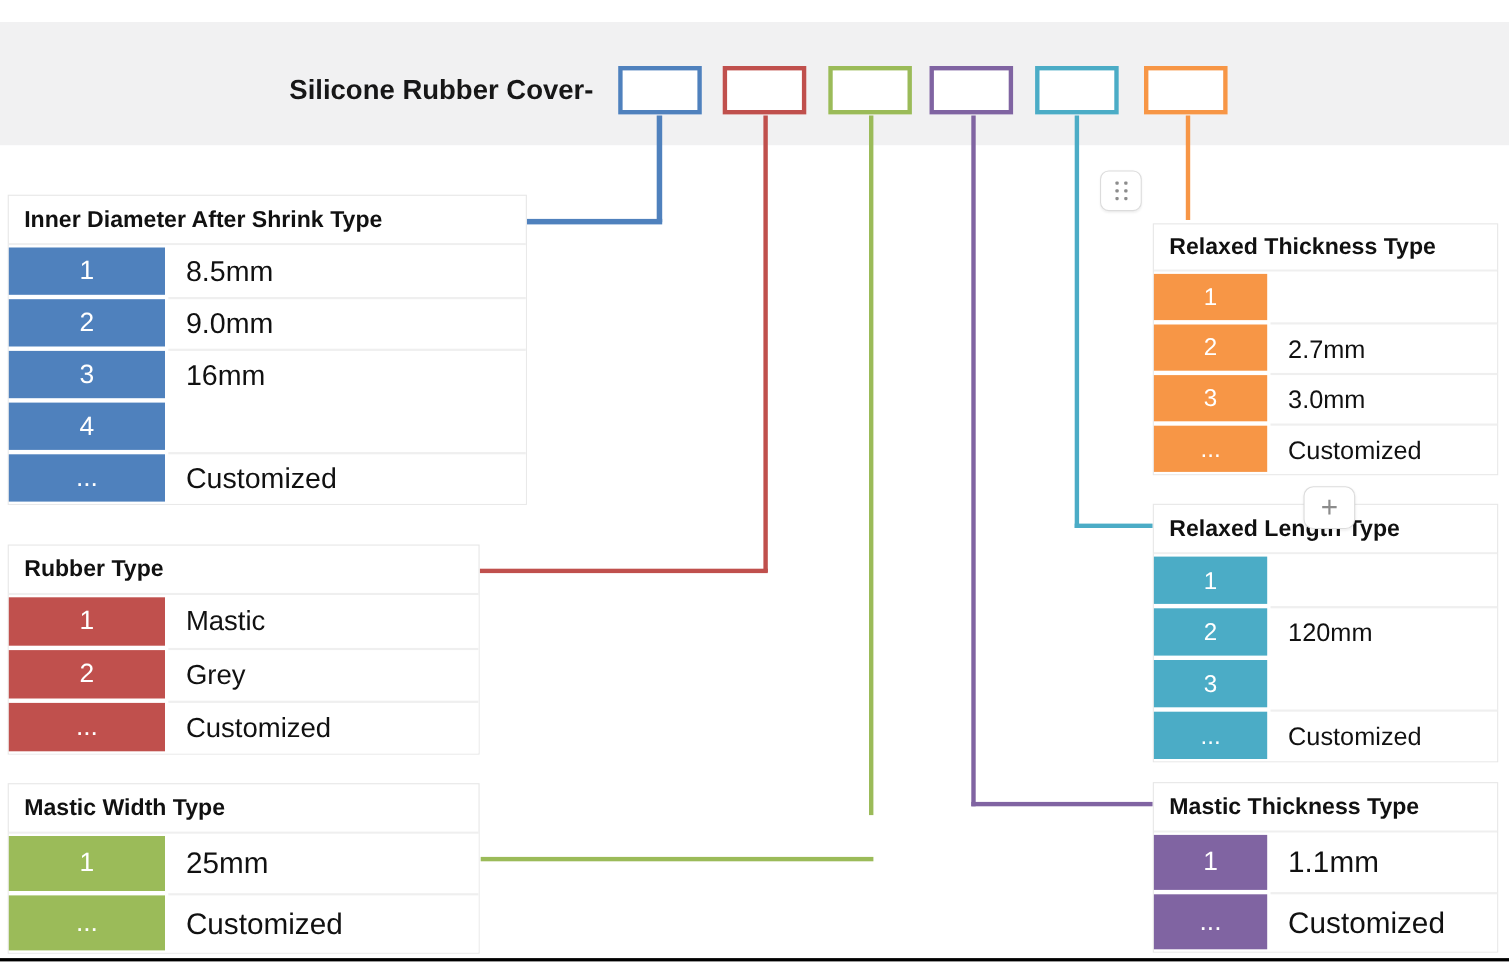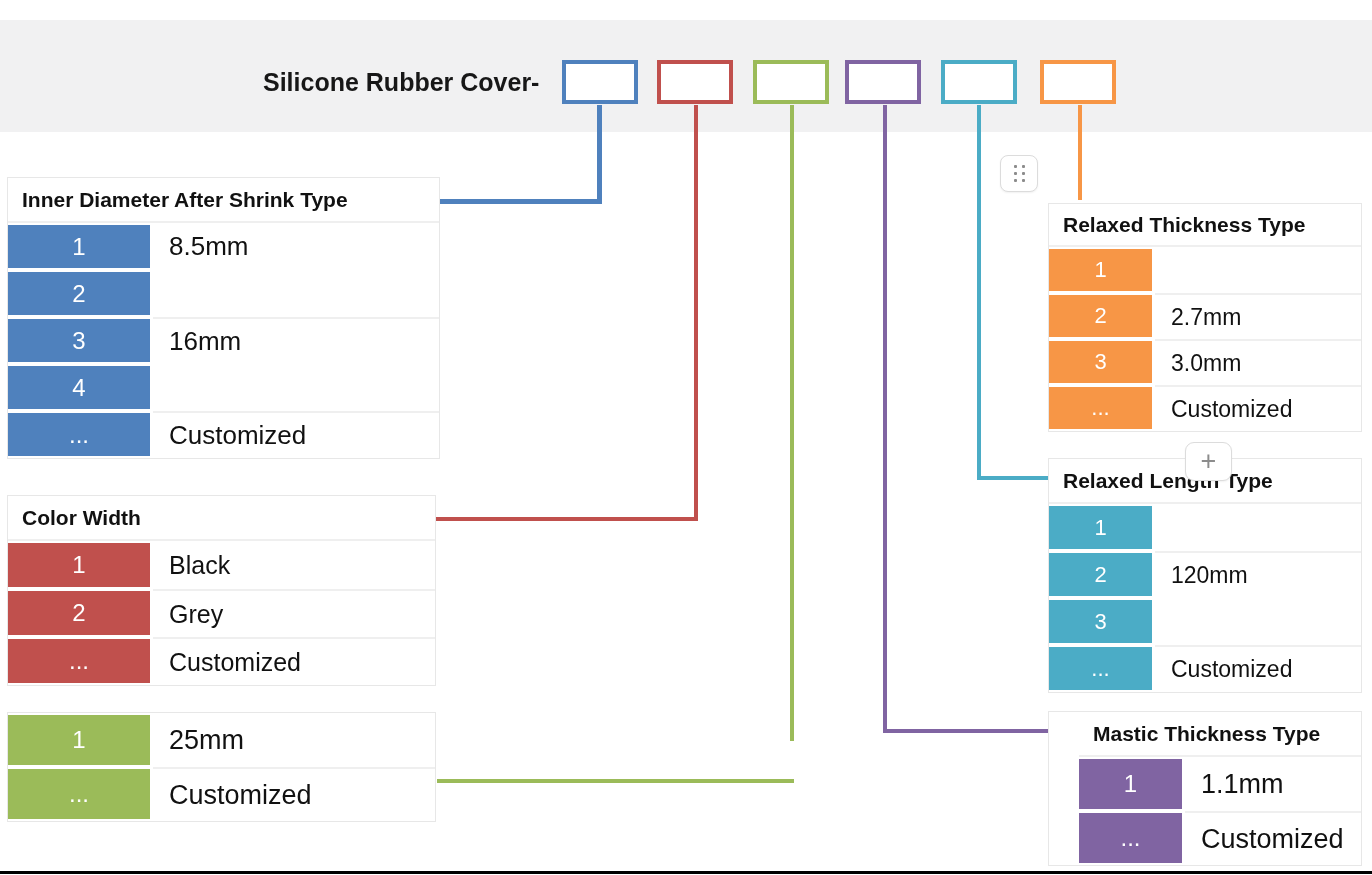--- a/index.html
+++ b/index.html
@@ -37,26 +37,26 @@
   .otable .title { font-weight:bold; color:#111; font-size:21px; display:flex; align-items:center;
                    padding-left:14px; border-bottom:2px solid #efefef; height:var(--titleh); }
   .otable .row { display:flex; height:var(--rowh); background:#ffffff; }
   .otable .num { width:var(--numw); background:var(--cell); color:#ffffff;
                  display:flex; align-items:center; justify-content:center;
                  margin:2px 3px 2px 0; font-size:var(--numfs); }
   .otable .val { flex:1; display:flex; align-items:center; padding-left:16px;
                  font-size:var(--valfs); color:#111; }
   .otable .row:not(:first-child) .val { border-top:2px solid #efefef; }
 
-  .t-inner   { left:7px;    top:177px; width:433px; --titleh:45px; --rowh:47px; --numw:142px; --numfs:24px; --valfs:26px; }
+  .t-inner   { left:7px;    top:177px; width:472px; --titleh:45px; --rowh:47px; --numw:142px; --numfs:24px; --valfs:26px; }
   .t-color   { left:7px;    top:495px; width:429px; --titleh:45px; --rowh:48px; --numw:142px; --numfs:24px; --valfs:25px; }
   .t-mwidth  { left:7px;    top:712px; width:429px; --titleh:45px; --rowh:54px; --numw:142px; --numfs:24px; --valfs:27px; }
   .t-rthick  { left:1048px; top:203px; width:314px; --titleh:43px; --rowh:46px; --numw:103px; --numfs:22px; --valfs:23px; }
   .t-rlength { left:1048px; top:458px; width:314px; --titleh:45px; --rowh:47px; --numw:103px; --numfs:22px; --valfs:23px; }
-  .t-mthick  { left:1048px; top:711px; width:314px;padding-left:30px; --titleh:45px; --rowh:54px; --numw:103px; --numfs:24px; --valfs:27px; }
+  .t-mthick  { left:1048px; top:711px; width:314px; --titleh:45px; --rowh:54px; --numw:103px; --numfs:24px; --valfs:27px; }
 
   
   .grip-btn { position:absolute; left:1000px; top:155px; width:38px; height:37px;
               background:#ffffff; border:1px solid #dcdcdc; border-radius:8px;
               display:flex; align-items:center; justify-content:center;
               box-shadow:0 1px 2px rgba(0,0,0,0.06); }
   .grip-dots { display:grid; grid-template-columns:3px 3px; gap:4px 5px; }
   .grip-dots i { width:3px; height:3px; background:#8c8c8c; border-radius:1px; }
   .plus-btn { position:absolute; left:1185px; top:442px; width:47px; height:39px;
               background:#ffffff; border:1px solid #dcdcdc; border-radius:9px;
@@ -95,54 +95,56 @@
 
   <div class="otable t-inner" style="--cell: #4F81BD;">
     <div class="title">Inner Diameter After Shrink Type</div>
     <div class="rows">
         <div class="row">
           <div class="num">1</div>
           <div class="val">8.5mm</div>
         </div>
         <div class="row">
           <div class="num">2</div>
+          <div class="val">9.0mm</div>
         </div>
         <div class="row">
           <div class="num">3</div>
           <div class="val">16mm</div>
         </div>
         <div class="row">
           <div class="num">4</div>
         </div>
         <div class="row">
           <div class="num">...</div>
           <div class="val">Customized</div>
         </div>
       </div>
   </div>
 
   <div class="otable t-color" style="--cell: #C0504D;">
-    <div class="title">Color Width</div>
-    <div class="rows">
-        <div class="row">
-          <div class="num">1</div>
-          <div class="val">Black</div>
+    <div class="title">Rubber Type</div>
+    <div class="rows">
+        <div class="row">
+          <div class="num">1</div>
+          <div class="val">Mastic</div>
         </div>
         <div class="row">
           <div class="num">2</div>
           <div class="val">Grey</div>
         </div>
         <div class="row">
           <div class="num">...</div>
           <div class="val">Customized</div>
         </div>
       </div>
   </div>
 
   <div class="otable t-mwidth" style="--cell: #9BBB59;">
+    <div class="title">Mastic Width Type</div>
     <div class="rows">
         <div class="row">
           <div class="num">1</div>
           <div class="val">25mm</div>
         </div>
         <div class="row">
           <div class="num">...</div>
           <div class="val">Customized</div>
         </div>
       </div>

